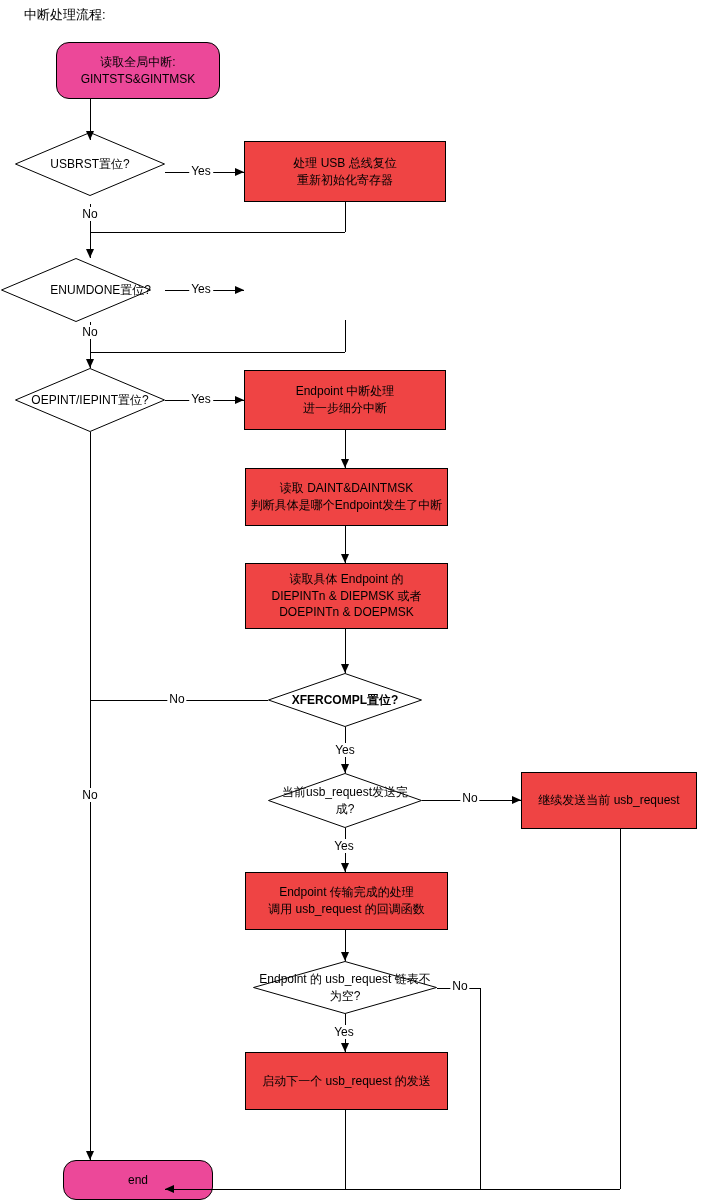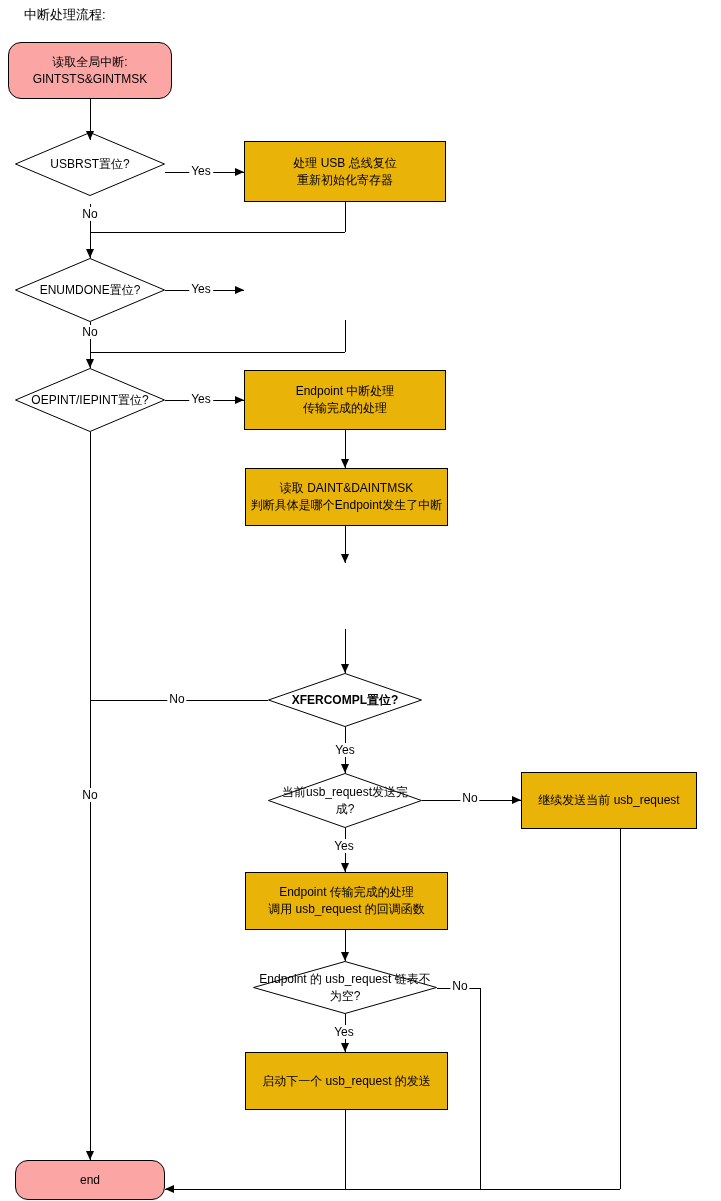--- a/index.html
+++ b/index.html
@@ -2,22 +2,22 @@
 <html><head>
 <meta charset="utf-8">
 <style>
   html,body{margin:0;padding:0;background:#fff;}
   #canvas{
     position:relative;width:721px;height:1201px;background:#fff;
     font-family:"Liberation Sans","DejaVu Sans",sans-serif;color:#000;overflow:hidden;
   }
   .title{position:absolute;left:24px;top:6px;font-size:13px;white-space:nowrap;}
   .node{position:absolute;box-sizing:border-box;display:flex;align-items:center;justify-content:center;}
-  .node.rect{border:1px solid #000;background:#eab308;}
-  .node.rounded{border:1px solid #000;background:#fca5a5;border-radius:13px;}
+  .node.rect{border:1px solid #000;background:#ef4444;}
+  .node.rounded{border:1px solid #000;background:#ec4899;border-radius:13px;margin-left:48px;}
   .node.diamond{border:none;background:transparent;}
   .node.diamond svg{position:absolute;left:0;top:0;}
   .node-label{position:relative;text-align:center;font-size:12px;line-height:1.4;z-index:2;}
   .node-label div{white-space:nowrap;}
   .edge{position:absolute;background:#000;z-index:1;}
   .edge.h{height:1px;}
   .edge.v{width:1px;}
   .arrow{position:absolute;width:0;height:0;z-index:1;}
   .arrow.down{border-left:4.5px solid transparent;border-right:4.5px solid transparent;border-top:9px solid #000;}
   .arrow.right{border-top:4.5px solid transparent;border-bottom:4.5px solid transparent;border-left:9px solid #000;}
@@ -42,46 +42,53 @@
       <div class="node-label">
         <div>USBRST置位?</div>
       </div>
     </div>
     <div class="node rect" style="left: 244px; top: 141px; width: 202px; height: 61px;">
       <div class="node-label">
         <div>处理 USB 总线复位</div>
         <div>重新初始化寄存器</div>
       </div>
     </div>
-    <div class="node diamond" style="left: 15px; top: 258px; width: 150px; height: 64px;">
+    <div class="node diamond" style="left: 1px; top: 258px; width: 150px; height: 64px; justify-content: flex-end;">
       <svg width="150" height="64">
         <polygon points="75,0.5 149.5,32 75,63.5 0.5,32" fill="#fff" stroke="#000000" stroke-width="1"></polygon>
       </svg>
       <div class="node-label">
         <div>ENUMDONE置位?</div>
       </div>
     </div>
     <div class="node diamond" style="left: 15px; top: 368px; width: 150px; height: 64px;">
       <svg width="150" height="64">
         <polygon points="75,0.5 149.5,32 75,63.5 0.5,32" fill="#fff" stroke="#000000" stroke-width="1"></polygon>
       </svg>
       <div class="node-label">
         <div>OEPINT/IEPINT置位?</div>
       </div>
     </div>
     <div class="node rect" style="left: 244px; top: 370px; width: 202px; height: 60px;">
       <div class="node-label">
         <div>Endpoint 中断处理</div>
-        <div>传输完成的处理</div>
+        <div>进一步细分中断</div>
       </div>
     </div>
     <div class="node rect" style="left: 245px; top: 468px; width: 203px; height: 58px;">
       <div class="node-label">
         <div>读取 DAINT&amp;DAINTMSK</div>
         <div>判断具体是哪个Endpoint发生了中断</div>
+      </div>
+    </div>
+    <div class="node rect" style="left: 245px; top: 563px; width: 203px; height: 66px;">
+      <div class="node-label">
+        <div>读取具体 Endpoint 的</div>
+        <div>DIEPINTn &amp; DIEPMSK 或者</div>
+        <div>DOEPINTn &amp; DOEPMSK</div>
       </div>
     </div>
     <div class="node diamond" style="left: 268px; top: 673px; width: 154px; height: 54px; font-weight: bold;">
       <svg width="154" height="54">
         <polygon points="77,0.5 153.5,27 77,53.5 0.5,27" fill="#fff" stroke="#000000" stroke-width="1"></polygon>
       </svg>
       <div class="node-label">
         <div>XFERCOMPL置位?</div>
       </div>
     </div>

